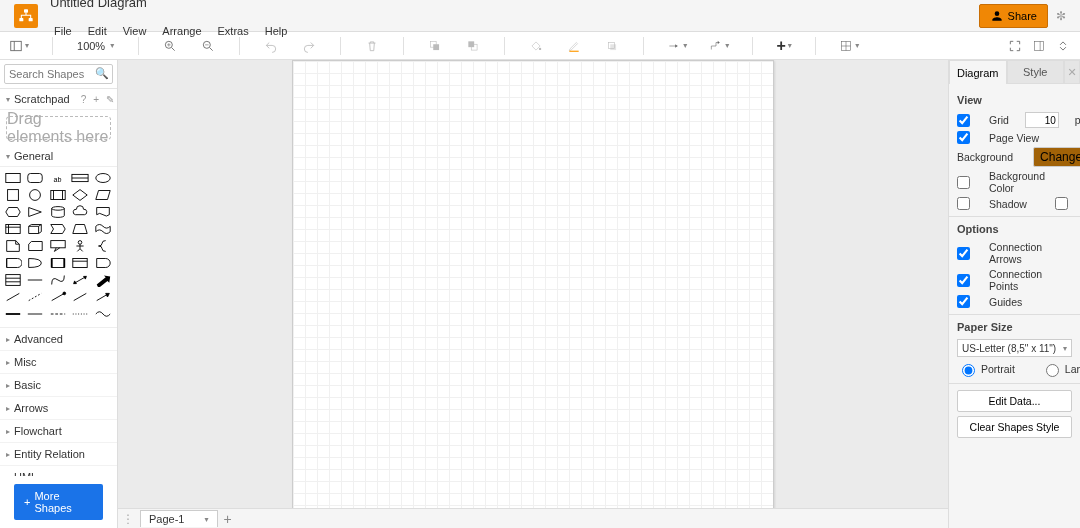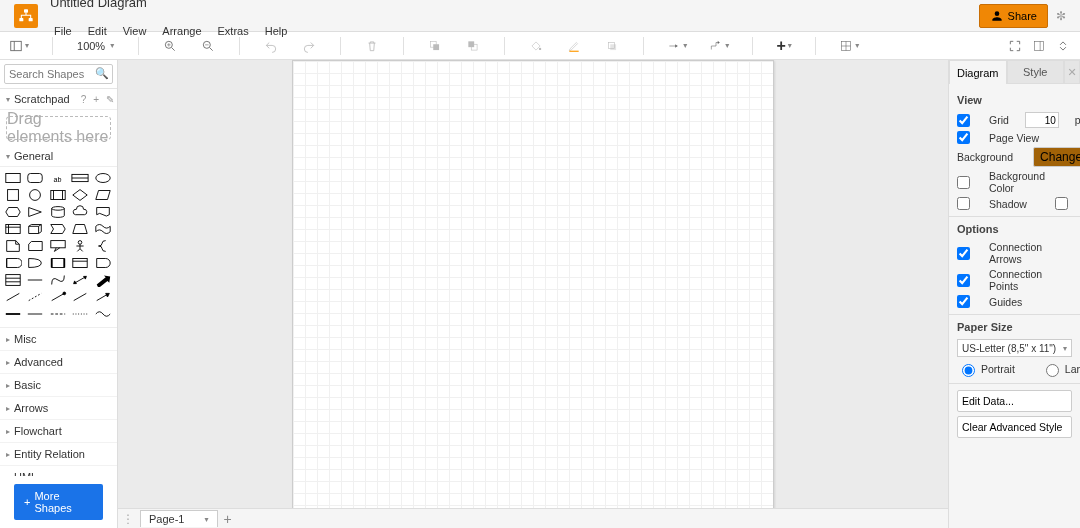--- a/index.html
+++ b/index.html
@@ -55,21 +55,21 @@
 .row{display:flex;align-items:center;gap:16px;margin:3px 0;font-size:10.5px;color:#333}
 .row input[type=checkbox]{margin:0 3px 0 0}
 .row label{flex:1}
 .grid-size{width:34px;height:16px;font-size:10px;text-align:right;border:1px solid #ccc;padding:0 2px}
 .swatch{width:14px;height:10px;border:1px solid #999;background:#fff;display:inline-block}
 .btn-small{background:#a16207;border:1px solid #ccc;padding:2px 6px;font-size:12px;cursor:pointer;border-radius:2px}
 .select{width:100%;height:18px;border:1px solid #ccc;background:#fff;font-size:10px;padding:0 4px;display:flex;align-items:center;justify-content:space-between}
 .select::after{content:"▾";font-size:8px;color:#888}
 .radio-row{display:flex;gap:26px;margin-top:4px;font-size:10.5px}
 .radio-row label{display:flex;align-items:center;gap:3px}
-.wide-btn{display:block;width:100%;margin:4px 0;background:#fff;border:1px solid #ccc;padding:4px;font-size:10.5px;text-align:left;cursor:pointer;border-radius:2px}
+.wide-btn{display:block;width:100%;margin:4px 0;background:#fff;border:1px solid #ccc;padding:4px;font-size:10.5px;text-align:center;cursor:pointer;border-radius:2px}
 hr.thin{border:none;border-top:1px solid #ddd;margin:6px -8px}
 .ico{width:14px;height:14px;display:inline-block}
 </style>
 </head>
 <body>
 
 <div class="header">
   <div class="logo">
     <svg viewBox="0 0 24 24">
         <g fill="#fff">
@@ -497,22 +497,22 @@
           </svg>
         </div>
       <div class="shape">
           <svg viewBox="0 0 20 14">
             <path d="M2 7q4-5 8 0t8 0"></path>
           </svg>
         </div>
     </div>
 
     <div class="cat-list">
+      <div class="cat">Advanced</div>
       <div class="cat">Misc</div>
-      <div class="cat">Advanced</div>
       <div class="cat">Basic</div>
       <div class="cat">Arrows</div>
       <div class="cat">Flowchart</div>
       <div class="cat">Entity Relation</div>
       <div class="cat">UML</div>
     </div>
 
     <div class="more-shapes">
       <span>+</span>
       <span>More Shapes</span>
@@ -599,17 +599,17 @@
             <span>Portrait</span>
           </label>
         <label>
             <input type="radio" name="orient" style="">
             <span>Landscape</span>
           </label>
       </div>
 
       <hr class="thin">
       <button class="wide-btn">Edit Data...</button>
-      <button class="wide-btn">Clear Advanced Style</button>
+      <button class="wide-btn">Clear Shapes Style</button>
     </div>
   </div>
 
 </div>
 
 </body></html>

